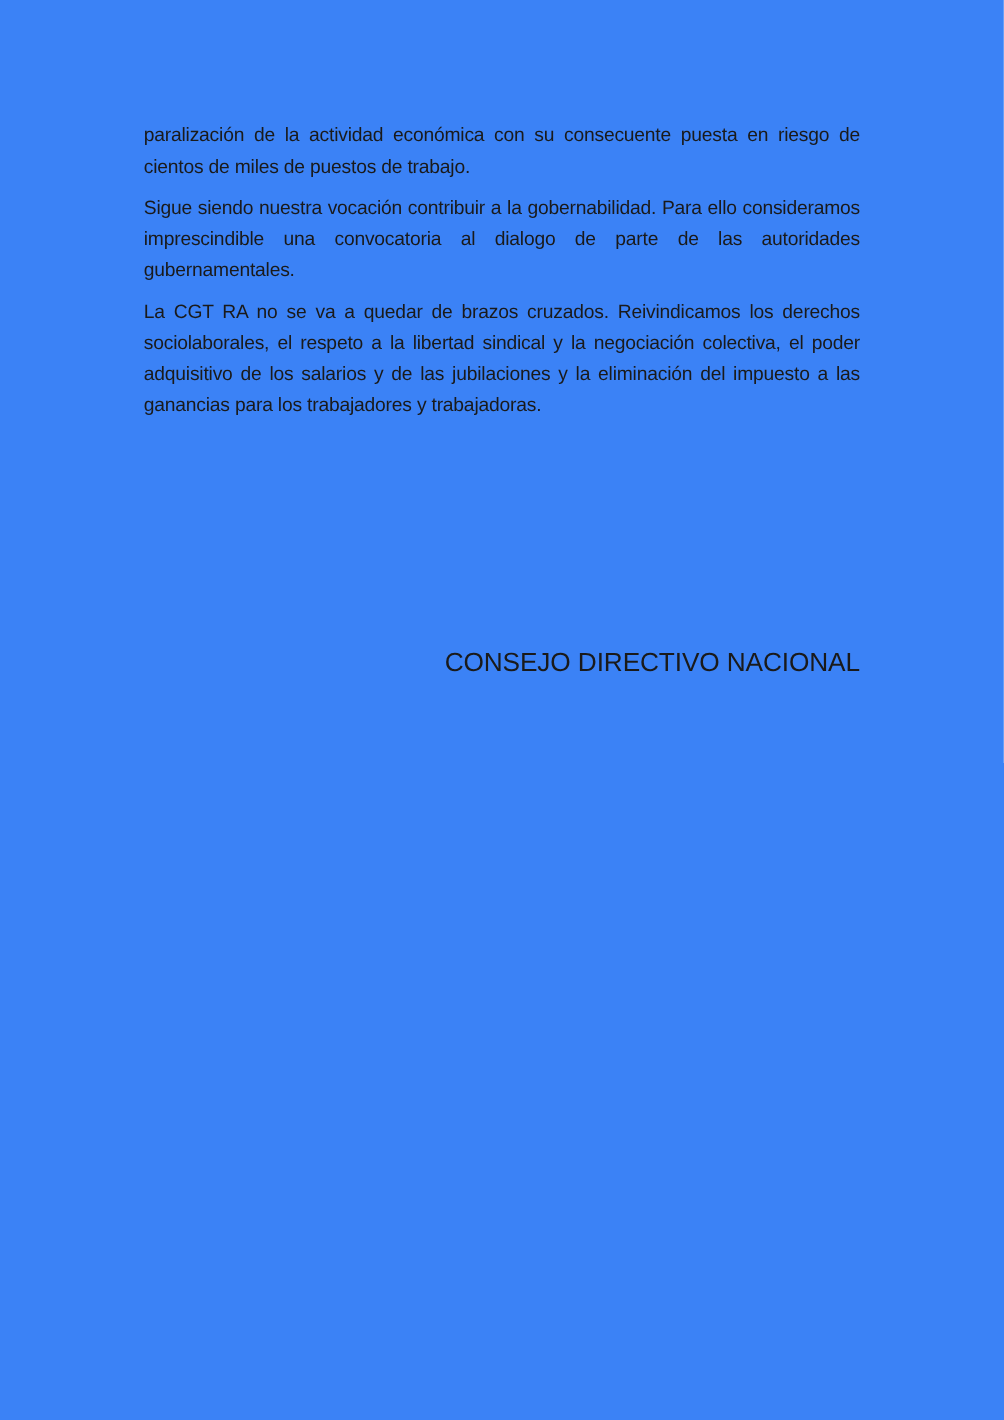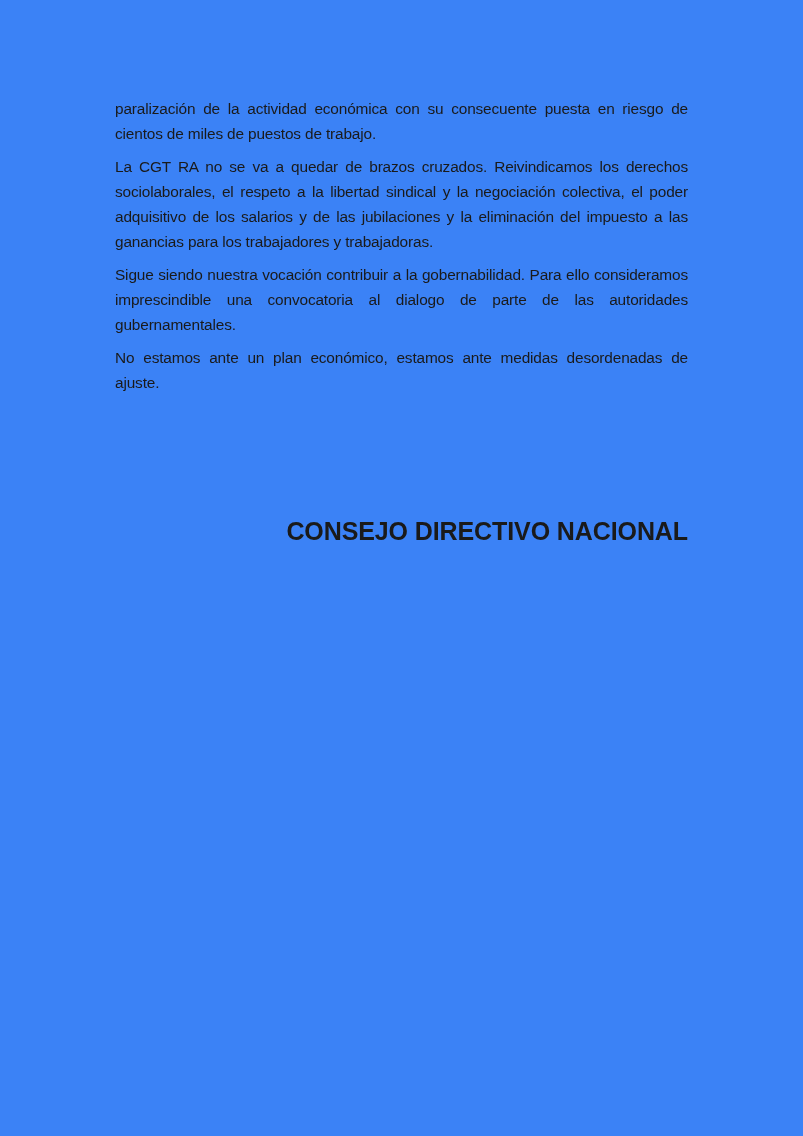--- a/index.html
+++ b/index.html
@@ -34,31 +34,30 @@
       font-size: 15.4px;
       line-height: 25px;
       text-align: justify;
       letter-spacing: -0.15px;
     }
     .signature {
       position: absolute;
       right: 115px;
       top: 517px;
       margin: 0;
-      font-size: 25px;
-      font-weight: bold;
+      font-size: 21px;
+      font-weight: normal;
       line-height: 28px;
       text-align: right;
       letter-spacing: -0.1px;
     }
   </style>
 </head>
 <body>
 
 <div class="page">
   <div class="body-text">
     <p class="para">paralización de la actividad económica con su consecuente puesta en riesgo de cientos de miles de puestos de trabajo.</p>
+    <p class="para">Sigue siendo nuestra vocación contribuir a la gobernabilidad. Para ello consideramos imprescindible una convocatoria al dialogo de parte de las autoridades gubernamentales.</p>
     <p class="para">La CGT RA no se va a quedar de brazos cruzados. Reivindicamos los derechos sociolaborales, el respeto a la libertad sindical y la negociación colectiva, el poder adquisitivo de los salarios y de las jubilaciones y la eliminación del impuesto a las ganancias para los trabajadores y trabajadoras.</p>
-    <p class="para">Sigue siendo nuestra vocación contribuir a la gobernabilidad. Para ello consideramos imprescindible una convocatoria al dialogo de parte de las autoridades gubernamentales.</p>
-    <p class="para">No estamos ante un plan económico, estamos ante medidas desordenadas de ajuste.</p>
   </div>
   <p class="signature">CONSEJO DIRECTIVO NACIONAL</p>
 </div>
 
 </body></html>

